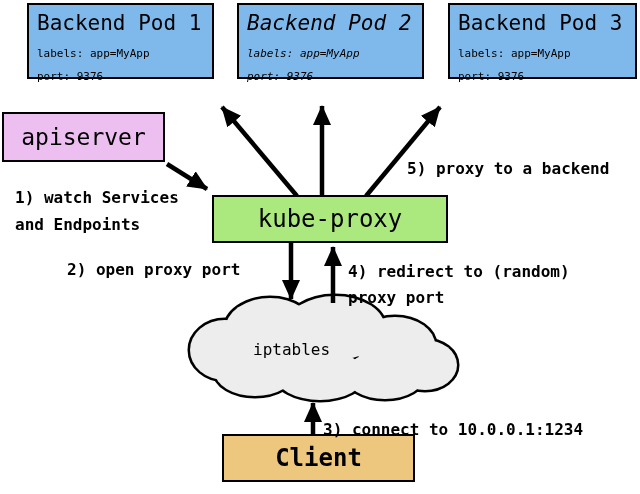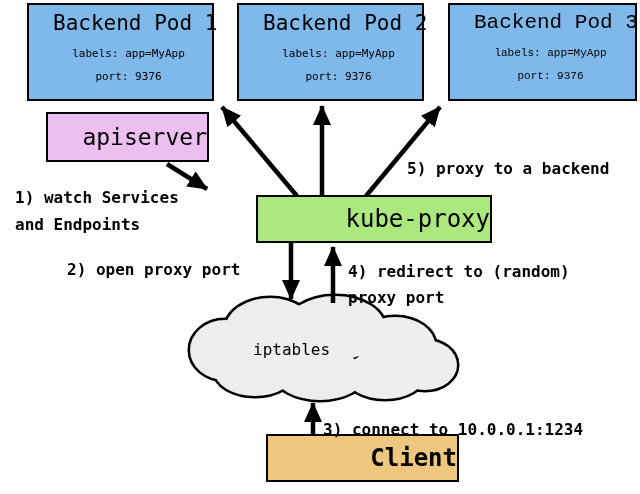--- a/index.html
+++ b/index.html
@@ -13,32 +13,32 @@
   }
   *{margin:0;padding:0;box-sizing:border-box;}
   html,body{background:var(--canvas-bg);}
   body{font-family:"DejaVu Sans Mono","Liberation Mono",monospace;color:#000;}
   #canvas{position:relative;width:640px;height:494px;background:var(--canvas-bg);overflow:hidden;}
 
   #arrow-layer{position:absolute;left:0;top:0;width:640px;height:494px;z-index:1;}
 
   .node{position:absolute;border:2.5px solid var(--line-color);z-index:2;}
 
-  .pod{width:187px;height:98px;background:var(--pod-fill);padding:5px 8px 0 24px;text-align:center;}
+  .pod{width:187px;height:76px;background:var(--pod-fill);padding:5px 8px 0 8px;}
   .pod .pod-title{font-size:21px;line-height:26px;margin-bottom:6px;white-space:nowrap;}
   .pod .pod-line{font-size:11px;line-height:23px;white-space:nowrap;}
 
-  .label-box{display:flex;align-items:center;justify-content:flex-end;white-space:nowrap;margin-left:44px;}
+  .label-box{display:flex;align-items:center;justify-content:center;white-space:nowrap;}
   #apiserver{left:2px;top:112px;width:163px;height:50px;background:var(--apiserver-fill);font-size:23px;}
   #kube-proxy{left:212px;top:195px;width:236px;height:48px;background:var(--kube-proxy-fill);font-size:24px;}
   #client{left:222px;top:434px;width:193px;height:48px;background:var(--client-fill);font-size:24px;font-weight:bold;}
 
   #pod1{left:27px;top:3px;}
-  #pod2{left:237px;top:3px;}
-  #pod3{left:448px;top:3px;width:189px;font-family:Liberation Mono, monospace;}
+  #pod2{left:237px;top:3px;font-style:italic;}
+  #pod3{left:448px;top:3px;width:189px;}
 
   .step{position:absolute;z-index:3;font-weight:bold;font-size:16px;line-height:27px;white-space:nowrap;margin-top:11px;}
   .step span{display:block;}
   #step1{left:15px;top:173px;}
   #step2{left:67px;top:246px;line-height:26px;}
   #step3{left:323px;top:405px;}
   #step4{left:348px;top:248px;line-height:26px;}
   #step5{left:407px;top:144px;}
 
   #iptables-label{position:absolute;left:253px;top:340px;width:120px;text-align:left;font-size:16px;z-index:3;}

